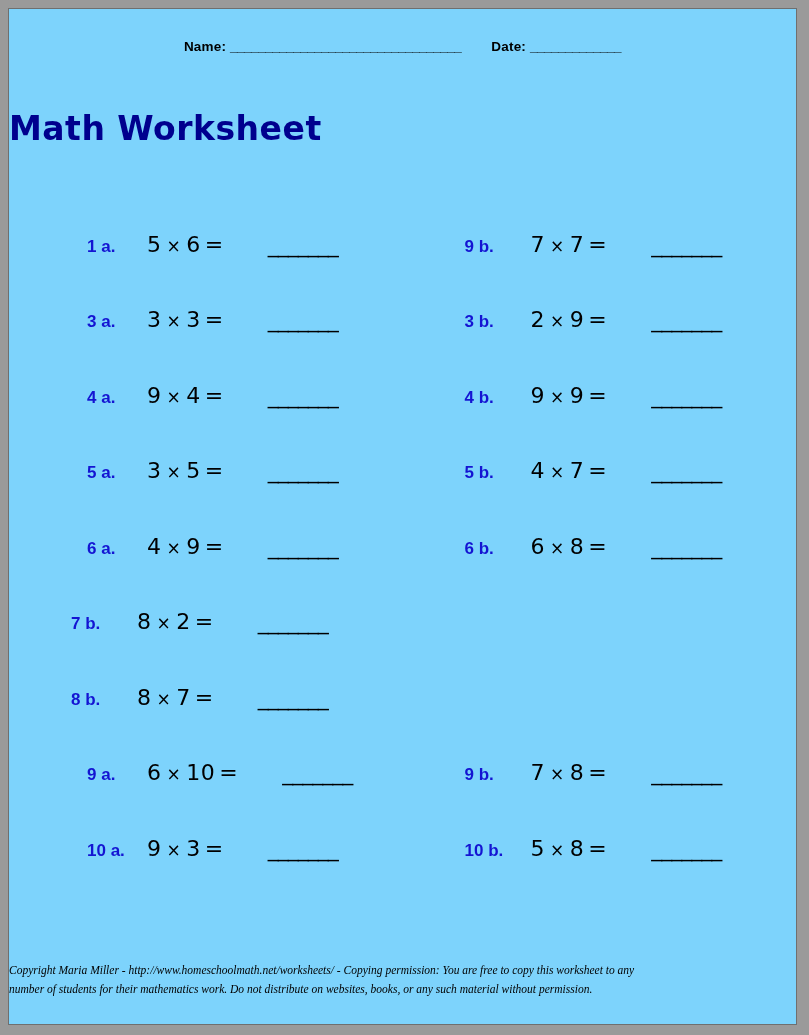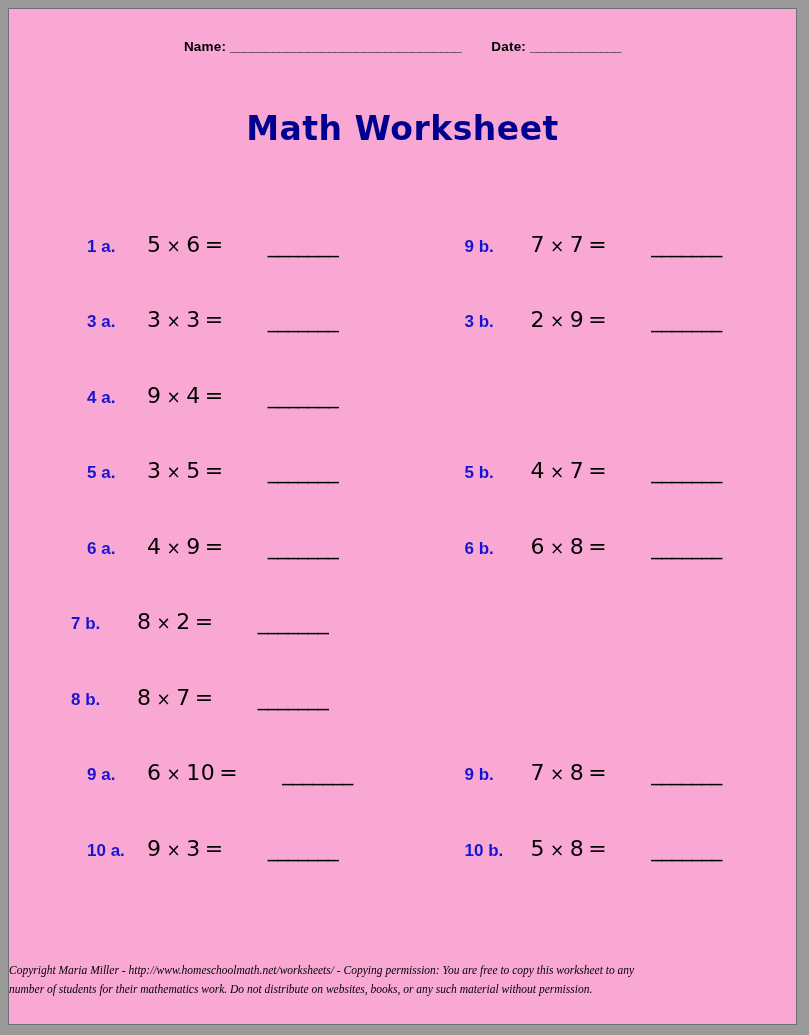--- a/index.html
+++ b/index.html
@@ -12,21 +12,21 @@
     background: #9a9a9a;
     font-family: "Liberation Sans", sans-serif;
     overflow: hidden;
   }
   .page {
     position: absolute;
     left: 8px;
     top: 8px;
     width: 789px;
     height: 1017px;
-    background: #f9a8d4;
+    background: #7dd3fc;
     border: 1px solid #6f6f6f;
     box-sizing: border-box;
     overflow: hidden;
   }
   .header-line {
     position: absolute;
     left: 0;
     top: 30px;
     width: 100%;
     text-align: center;
@@ -44,21 +44,20 @@
   }
   .gap {
     display: inline-block;
     width: 22px;
   }
   .title {
     position: absolute;
     left: 0;
     top: 100px;
     width: 100%;
-    text-align: center;
     font-size: 33px;
     font-weight: bold;
     color: #00008e;
     font-family: "DejaVu Sans", sans-serif;
     letter-spacing: 0.5px;
   }
   .problems {
     position: absolute;
     left: 0;
     top: 172px;
@@ -166,20 +165,24 @@
         <span class="num">3 b.</span>
         <span class="expr"><span>2</span><span class="op">×</span><span>9</span><span class="eq">=</span><span class="ans">_______</span></span>
       </div>
     </div>
 
     <div class="row">
       <div class="col col-a">
         <span class="num">4 a.</span>
         <span class="expr"><span>9</span><span class="op">×</span><span>4</span><span class="eq">=</span><span class="ans">_______</span></span>
       </div>
+      <div class="col col-b">
+        <span class="num">4 b.</span>
+        <span class="expr"><span>9</span><span class="op">×</span><span>9</span><span class="eq">=</span><span class="ans">_______</span></span>
+      </div>
     </div>
 
     <div class="row">
       <div class="col col-a">
         <span class="num">5 a.</span>
         <span class="expr"><span>3</span><span class="op">×</span><span>5</span><span class="eq">=</span><span class="ans">_______</span></span>
       </div>
       <div class="col col-b">
         <span class="num">5 b.</span>
         <span class="expr"><span>4</span><span class="op">×</span><span>7</span><span class="eq">=</span><span class="ans">_______</span></span>

